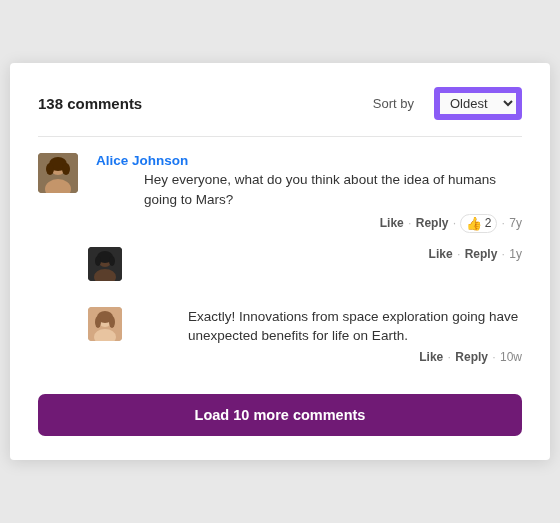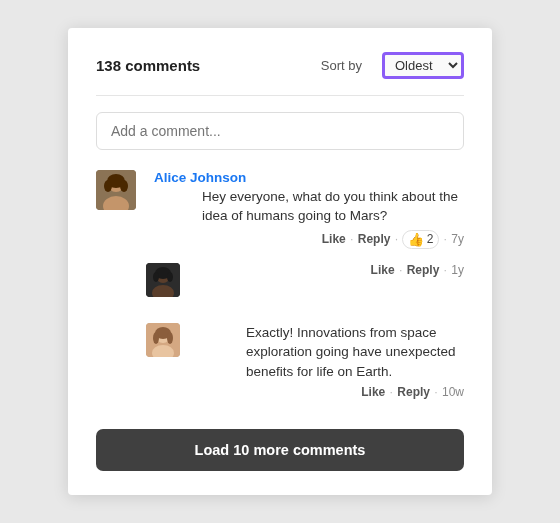--- a/index.html
+++ b/index.html
@@ -10,21 +10,21 @@
       justify-content: center;
       align-items: center;
       min-height: 100vh;
       font-family: -apple-system, BlinkMacSystemFont, 'Segoe UI', Helvetica, Arial, sans-serif;
     }
 
     .card {
       background: #fff;
       border-radius: 4px;
       box-shadow: 0 2px 16px rgba(0,0,0,0.13);
-      width: 424px;
+      width: 540px;
       padding: 24px 28px 24px 28px;
     }
 
     .header {
       display: flex;
       align-items: center;
       justify-content: space-between;
       margin-bottom: 16px;
     }
 
@@ -36,21 +36,21 @@
 
     .sort-by {
       display: flex;
       align-items: center;
       gap: 20px;
       font-size: 13px;
       color: #555;
     }
 
     .sort-select {
-      border: 3px solid #8b5cf6;
+      border: 6px solid #8b5cf6;
       border-radius: 4px;
       padding: 2px 6px;
       font-size: 13px;
       color: #333;
       background: #fafafa;
       cursor: pointer;
     }
 
     .divider {
       border: none;
@@ -171,21 +171,21 @@
       margin-bottom: 8px;
       display: flex;
       flex-direction: column;
       gap: 12px;
     }
 
     .load-more-btn {
       display: block;
       width: 100%;
       padding: 13px;
-      background: #404040;
+      background: #701a75;
       color: #fff;
       font-size: 14.5px;
       font-weight: 600;
       border: none;
       border-radius: 7px;
       cursor: pointer;
       margin-top: 8px;
       text-align: center;
     }
 
@@ -206,23 +206,20 @@
       <select class="sort-select">
         <option>Oldest</option>
         <option>Newest</option>
         <option>Top</option>
       </select>
     </div>
   </div>
 
   <hr class="divider">
 
-  <div class="comment-input-row">
-    <input class="comment-input" type="text" placeholder="Add a comment..." style="">
-  </div>
 
   <div class="comments-list">
 
     <div class="comment">
       <div class="avatar av-alice">
         <svg viewBox="0 0 40 40" xmlns="http://www.w3.org/2000/svg">
           <rect width="40" height="40" fill="#8b7355"></rect>
           <circle cx="20" cy="14" r="8" fill="#c4956a"></circle>
           <ellipse cx="20" cy="36" rx="13" ry="10" fill="#c4956a"></ellipse>
 

